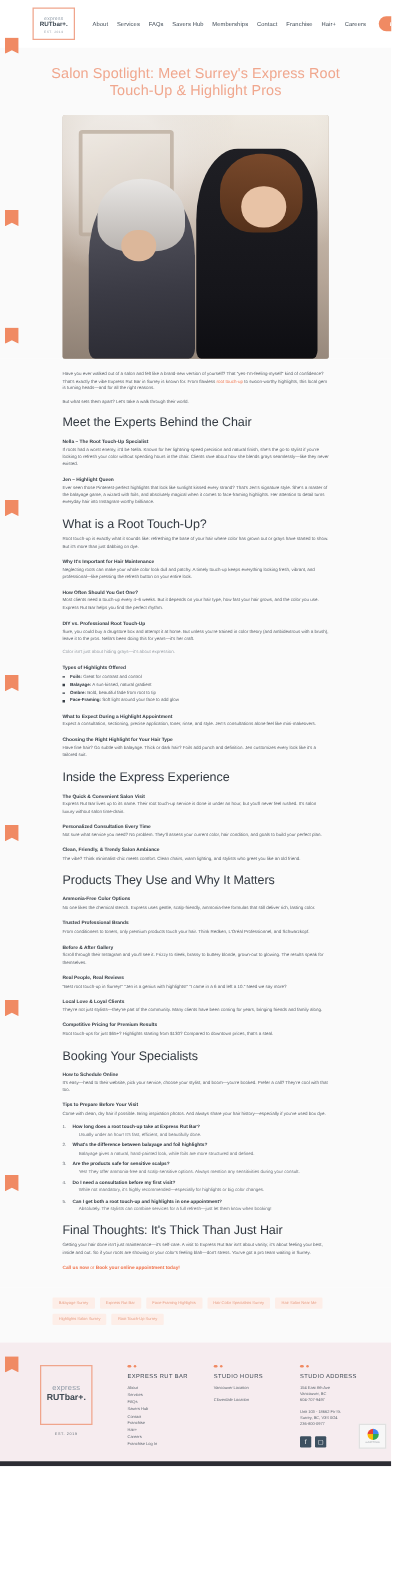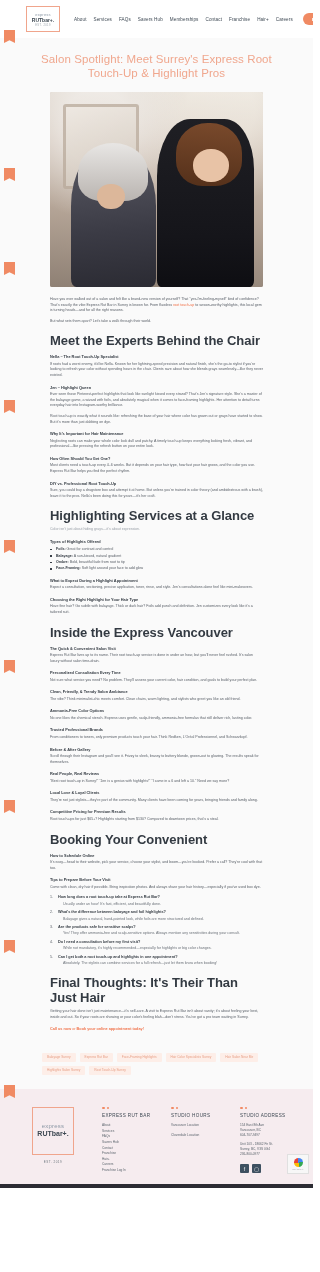--- a/index.html
+++ b/index.html
@@ -105,21 +105,21 @@
   }
 
   
   .content { background:#fafafa; padding: 10px 50px 10px; }
   p.body-text {
     font-size: 3.6px; line-height: 5.6px; color:#5a6068;
     margin-bottom: 5px; text-align: left;
   }
   .link-accent { color:#f0724a; }
   h2.sec-title {
-    font-size: 13px; color:#333a42; font-weight:bold;
+    font-size: 10px; color:#333a42; font-weight:normal;
     margin: 9px 0 4px; letter-spacing:-.05px;
   }
   h3.sub-title {
     font-size: 3.9px; color:#333a42; font-weight:bold;
     margin: 6px 0 2.5px; letter-spacing:0;
   }
   .sub-lead { font-size:3.6px; color:#9aa0a8; margin-bottom:4px; line-height:5.4px; }
   ul.bullets { list-style:none; margin:2px 0 5px; }
   ul.bullets li {
     font-size:3.6px; line-height:6.4px; color:#5a6068;
@@ -249,66 +249,67 @@
       <span>Have you ever walked out of a salon and felt like a brand-new version of yourself? That "yes-I'm-feeling-myself" kind of confidence? That's exactly the vibe Express Rut Bar in Surrey is known for. From flawless </span><span class="link-accent">root touch-up</span><span> to swoon-worthy highlights, this local gem is turning heads—and for all the right reasons.</span>
     </p>
     <p class="body-text">But what sets them apart? Let's take a walk through their world.</p>
 
     <h2 class="sec-title">Meet the Experts Behind the Chair</h2>
     <h3 class="sub-title">Nella – The Root Touch-Up Specialist</h3>
     <p class="body-text">If roots had a worst enemy, it'd be Nella. Known for her lightning-speed precision and natural finish, she's the go-to stylist if you're looking to refresh your color without spending hours in the chair. Clients rave about how she blends grays seamlessly—like they never existed.</p>
     <h3 class="sub-title">Jen – Highlight Queen</h3>
     <p class="body-text">Ever seen those Pinterest-perfect highlights that look like sunlight kissed every strand? That's Jen's signature style. She's a master of the balayage game, a wizard with foils, and absolutely magical when it comes to face-framing highlights. Her attention to detail turns everyday hair into Instagram-worthy brilliance.</p>
 
+    <h2 class="sec-title">What is a Root Touch-Up?</h2>
     <p class="body-text">Root touch-up is exactly what it sounds like: refreshing the base of your hair where color has grown out or grays have started to show. But it's more than just dabbing on dye.</p>
     <h3 class="sub-title">Why It's Important for Hair Maintenance</h3>
     <p class="body-text">Neglecting roots can make your whole color look dull and patchy. A timely touch-up keeps everything looking fresh, vibrant, and professional—like pressing the refresh button on your entire look.</p>
     <h3 class="sub-title">How Often Should You Get One?</h3>
     <p class="body-text">Most clients need a touch-up every 4–6 weeks. But it depends on your hair type, how fast your hair grows, and the color you use. Express Rut Bar helps you find the perfect rhythm.</p>
     <h3 class="sub-title">DIY vs. Professional Root Touch-Up</h3>
     <p class="body-text">Sure, you could buy a drugstore box and attempt it at home. But unless you're trained in color theory (and ambidextrous with a brush), leave it to the pros. Nella's been doing this for years—it's her craft.</p>
 
-    <h2 class="sec-title">Highlighting Services at a Glance</h2>
     <p class="sub-lead">Color isn't just about hiding grays—it's about expression.</p>
     <h3 class="sub-title">Types of Highlights Offered</h3>
     <ul class="bullets">
       <li><b>Foils:</b><span> Great for contrast and control</span></li>
       <li><b>Balayage:</b><span> A sun-kissed, natural gradient</span></li>
       <li><b>Ombre:</b><span> Bold, beautiful fade from root to tip</span></li>
       <li><b>Face-Framing:</b><span> Soft light around your face to add glow</span></li>
     </ul>
     <h3 class="sub-title">What to Expect During a Highlight Appointment</h3>
     <p class="body-text">Expect a consultation, sectioning, precise application, toner, rinse, and style. Jen's consultations alone feel like mini-makeovers.</p>
     <h3 class="sub-title">Choosing the Right Highlight for Your Hair Type</h3>
     <p class="body-text">Have fine hair? Go subtle with balayage. Thick or dark hair? Foils add punch and definition. Jen customizes every look like it's a tailored suit.</p>
 
-    <h2 class="sec-title">Inside the Express Vancouver</h2>
+    <h2 class="sec-title">Inside the Express Experience</h2>
     <h3 class="sub-title">The Quick &amp; Convenient Salon Visit</h3>
     <p class="body-text">Express Rut Bar lives up to its name. Their root touch-up service is done in under an hour, but you'll never feel rushed. It's salon luxury without salon time-drain.</p>
     <h3 class="sub-title">Personalized Consultation Every Time</h3>
     <p class="body-text">Not sure what service you need? No problem. They'll assess your current color, hair condition, and goals to build your perfect plan.</p>
     <h3 class="sub-title">Clean, Friendly, &amp; Trendy Salon Ambiance</h3>
     <p class="body-text">The vibe? Think minimalist-chic meets comfort. Clean chairs, warm lighting, and stylists who greet you like an old friend.</p>
 
+    <h2 class="sec-title">Products They Use and Why It Matters</h2>
     <h3 class="sub-title">Ammonia-Free Color Options</h3>
     <p class="body-text">No one likes the chemical stench. Express uses gentle, scalp-friendly, ammonia-free formulas that still deliver rich, lasting color.</p>
     <h3 class="sub-title">Trusted Professional Brands</h3>
     <p class="body-text">From conditioners to toners, only premium products touch your hair. Think Redken, L'Oréal Professionnel, and Schwarzkopf.</p>
 
     <h3 class="sub-title">Before &amp; After Gallery</h3>
     <p class="body-text">Scroll through their Instagram and you'll see it. Frizzy to sleek, brassy to buttery blonde, grown-out to glowing. The results speak for themselves.</p>
     <h3 class="sub-title">Real People, Real Reviews</h3>
     <p class="body-text">"Best root touch-up in Surrey!" "Jen is a genius with highlights!" "I came in a 6 and left a 10." Need we say more?</p>
 
     <h3 class="sub-title">Local Love &amp; Loyal Clients</h3>
     <p class="body-text">They're not just stylists—they're part of the community. Many clients have been coming for years, bringing friends and family along.</p>
     <h3 class="sub-title">Competitive Pricing for Premium Results</h3>
     <p class="body-text">Root touch-ups for just $65+? Highlights starting from $130? Compared to downtown prices, that's a steal.</p>
 
-    <h2 class="sec-title">Booking Your Convenient</h2>
+    <h2 class="sec-title">Booking Your Specialists</h2>
     <h3 class="sub-title">How to Schedule Online</h3>
     <p class="body-text">It's easy—head to their website, pick your service, choose your stylist, and boom—you're booked. Prefer a call? They're cool with that too.</p>
     <h3 class="sub-title">Tips to Prepare Before Your Visit</h3>
     <p class="body-text">Come with clean, dry hair if possible. Bring inspiration photos. And always share your hair history—especially if you've used box dye.</p>
 
     <ol class="faq">
       <li>
         <div class="faq-q">How long does a root touch-up take at Express Rut Bar?</div>
         <div class="faq-a">Usually under an hour! It's fast, efficient, and beautifully done.</div>
       </li>
@@ -323,21 +324,21 @@
       <li>
         <div class="faq-q">Do I need a consultation before my first visit?</div>
         <div class="faq-a">While not mandatory, it's highly recommended—especially for highlights or big color changes.</div>
       </li>
       <li>
         <div class="faq-q">Can I get both a root touch-up and highlights in one appointment?</div>
         <div class="faq-a">Absolutely. The stylists can combine services for a full refresh—just let them know when booking!</div>
       </li>
     </ol>
 
-    <h2 class="sec-title">Final Thoughts: It's Their Than Just Hair</h2>
+    <h2 class="sec-title">Final Thoughts: It's Thick Than Just Hair</h2>
     <p class="body-text">Getting your hair done isn't just maintenance—it's self-care. A visit to Express Rut Bar isn't about vanity; it's about feeling your best, inside and out. So if your roots are showing or your color's feeling blah—don't stress. You've got a pro team waiting in Surrey.</p>
     <p class="cta-line">
       <b>Call us now</b><span> or </span><b>Book your online appointment today!</b>
     </p>
   </div>
 
   <div class="tags">
     <span class="tag">Balayage Surrey</span>
     <span class="tag">Express Rut Bar</span>
     <span class="tag">Face-Framing Highlights</span>

